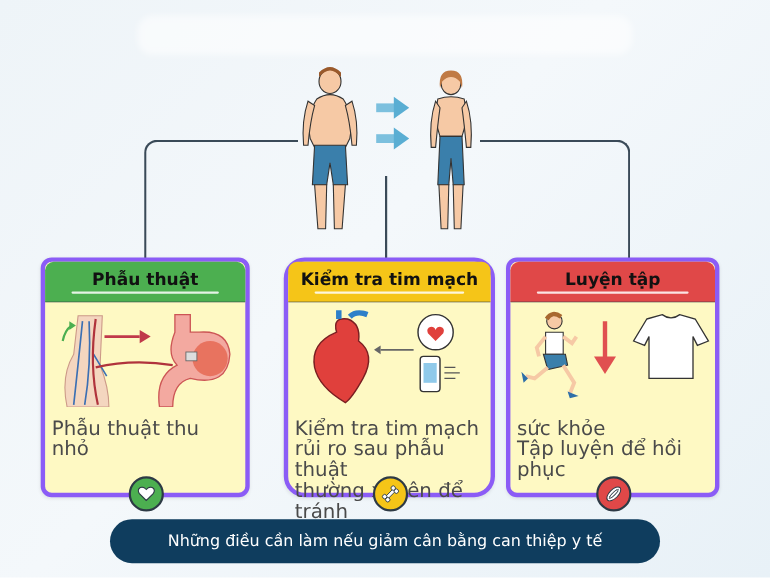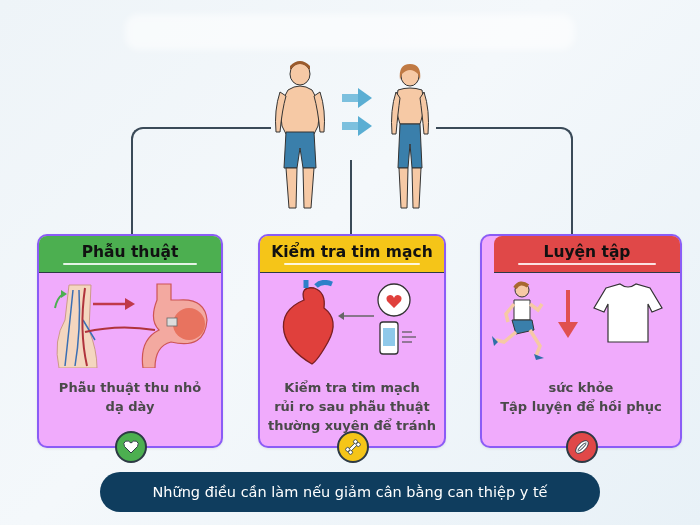--- a/index.html
+++ b/index.html
@@ -3,28 +3,28 @@
 <meta charset="utf-8">
 <style>
   html,body{margin:0;padding:0;}
   body{width:700px;height:525px;overflow:hidden;position:relative;
     background:linear-gradient(135deg,#eef4f8 0%,#f4f8fb 45%,#e8f1f7 100%);
     font-family:"DejaVu Sans","Liberation Sans",sans-serif;}
   .abs{position:absolute;}
   .ghost-title{left:125px;top:14px;width:450px;height:36px;border-radius:14px;
     background:rgba(255,255,255,0.55);filter:blur(3px);}
   .connector{position:absolute;border-color:#3a4a58;border-style:solid;}
-  .card{position:absolute;top:234px;height:210px;background:#f0abfc;border:2px solid #8b5cf6;
+  .card{position:absolute;top:234px;height:210px;background:#fef9c3;border:4px solid #8b5cf6;
     border-radius:10px;overflow:visible;box-shadow:0 1px 3px rgba(0,0,0,0.08);}
   .card-head{height:36px;border-radius:8px 8px 0 0;display:flex;align-items:center;justify-content:center;
     position:relative;border-bottom:1.5px solid #2d3a45;}
   .card-head span{font-weight:bold;font-size:15.5px;color:#111;margin-top:-4px;}
   .card-head .rule{position:absolute;left:24px;right:24px;bottom:7px;height:2px;background:rgba(255,255,255,0.85);border-radius:1px;}
   .illus{position:absolute;left:0;right:0;top:44px;height:88px;}
-  .card-desc{position:absolute;left:6px;right:6px;top:142px;text-align:center;font-size:13px;line-height:19px;color:#4a4a4a;font-weight:bold;}
+  .card-desc{position:absolute;left:6px;right:6px;top:142px;text-align:left;font-size:18px;line-height:19px;color:#4a4a4a;}
   .badge{position:absolute;bottom:-17px;left:50%;margin-left:-15px;width:28px;height:28px;border-radius:50%;
     border:2px solid #2d3a45;display:flex;align-items:center;justify-content:center;}
   .footer{position:absolute;left:100px;top:472px;width:500px;height:40px;border-radius:20px;background:#0f3d5e;
     display:flex;align-items:center;justify-content:center;color:#fff;font-size:14.5px;}
 </style>
 </head>
 <body>
 
 <div class="abs ghost-title"></div>
 
@@ -75,30 +75,29 @@
       <polygon points="22,10 28,14 22,18" fill="#4caf50"></polygon>
     <line x1="54" y1="24" x2="86" y2="24" stroke="#c0394a" stroke-width="2.5"></line>
       <polygon points="86,18 96,24 86,30" fill="#c0394a"></polygon>
     <path d="M46 52 Q80 44 116 50" stroke="#b0333c" stroke-width="2" fill="none"></path>
     <path d="M118 4 L118 20 Q110 40 120 50 Q100 60 104 88 L116 88 Q116 66 132 62 Q166 70 168 40 Q166 18 140 20 L132 20 L132 4Z" fill="#f3a9a0" stroke="#c55" stroke-width="1.2"></path>
     <ellipse cx="150" cy="44" rx="16" ry="16" fill="#e8735f"></ellipse>
     <rect x="128" y="38" width="10" height="8" fill="#ddd" stroke="#666" stroke-width="0.8"></rect>
   </svg>
   <div class="card-desc">
     <div>Phẫu thuật thu nhỏ</div>
-    <div>dạ dày</div>
   </div>
   <div class="badge" style="background:#4caf50;">
     <svg width="16" height="14" viewBox="0 0 16 14">
         <path d="M8 13 L1.5 6.5 Q-0.5 3 2.5 1.2 Q5.5 0 8 3 Q10.5 0 13.5 1.2 Q16.5 3 14.5 6.5Z" fill="#fff" stroke="#2d3a45" stroke-width="1"></path>
       </svg>
   </div>
 </div>
 
-<div class="card" style="left:258px;width:184px;">
+<div class="card" style="left:258px;width:184px;border-radius:19px;">
   <div class="card-head" style="background:#f5c518;">
     <span>Kiểm tra tim mạch</span>
     <div class="rule"></div>
   </div>
   <svg class="illus" viewBox="0 0 184 88" width="184" height="88">
     <path d="M44 20 Q40 6 54 8 Q66 12 64 28 Q80 40 68 62 Q58 80 52 84 Q28 70 24 52 Q20 30 44 20Z" fill="#e0403c" stroke="#7a1f22" stroke-width="1.3"></path>
     <path d="M46 8 L46 -2 M56 6 Q62 0 72 4" stroke="#2e80c9" stroke-width="5" fill="none"></path>
     <line x1="84" y1="36" x2="114" y2="36" stroke="#666" stroke-width="1.5"></line>
       <polygon points="84,32 78,36 84,40" fill="#666"></polygon>
     <circle cx="134" cy="20" r="16" fill="#fff" stroke="#333" stroke-width="1.3"></circle>
@@ -120,21 +119,21 @@
           <rect x="4" y="7.5" width="10" height="3" fill="#fff" stroke="#2d3a45" stroke-width="0.8"></rect>
           <circle cx="3.5" cy="7" r="2" fill="#fff" stroke="#2d3a45" stroke-width="0.8"></circle>
           <circle cx="3.5" cy="11" r="2" fill="#fff" stroke="#2d3a45" stroke-width="0.8"></circle>
           <circle cx="14.5" cy="7" r="2" fill="#fff" stroke="#2d3a45" stroke-width="0.8"></circle>
           <circle cx="14.5" cy="11" r="2" fill="#fff" stroke="#2d3a45" stroke-width="0.8"></circle>
         </g>
       </svg>
   </div>
 </div>
 
-<div class="card" style="left:480px;width:186px;padding-left:12px;">
+<div class="card" style="left:460px;width:186px;">
   <div class="card-head" style="background:#e04848;">
     <span>Luyện tập</span>
     <div class="rule"></div>
   </div>
   <svg class="illus" viewBox="0 0 186 88" width="186" height="88">
     <circle cx="40" cy="10" r="7" fill="#f6c9a5" stroke="#333" stroke-width="1"></circle>
     <path d="M33 8 Q38 0 46 6" stroke="#a8682f" stroke-width="4" fill="none"></path>
     <path d="M32 20 L48 20 L48 40 L32 40Z" fill="#fff" stroke="#333" stroke-width="1"></path>
     <path d="M32 24 L24 34 L26 42 M48 24 L56 30 L60 24" stroke="#f6c9a5" stroke-width="3.5" fill="none"></path>
     <path d="M30 40 L50 40 L52 50 L34 54Z" fill="#3a7fab" stroke="#333" stroke-width="1"></path>

